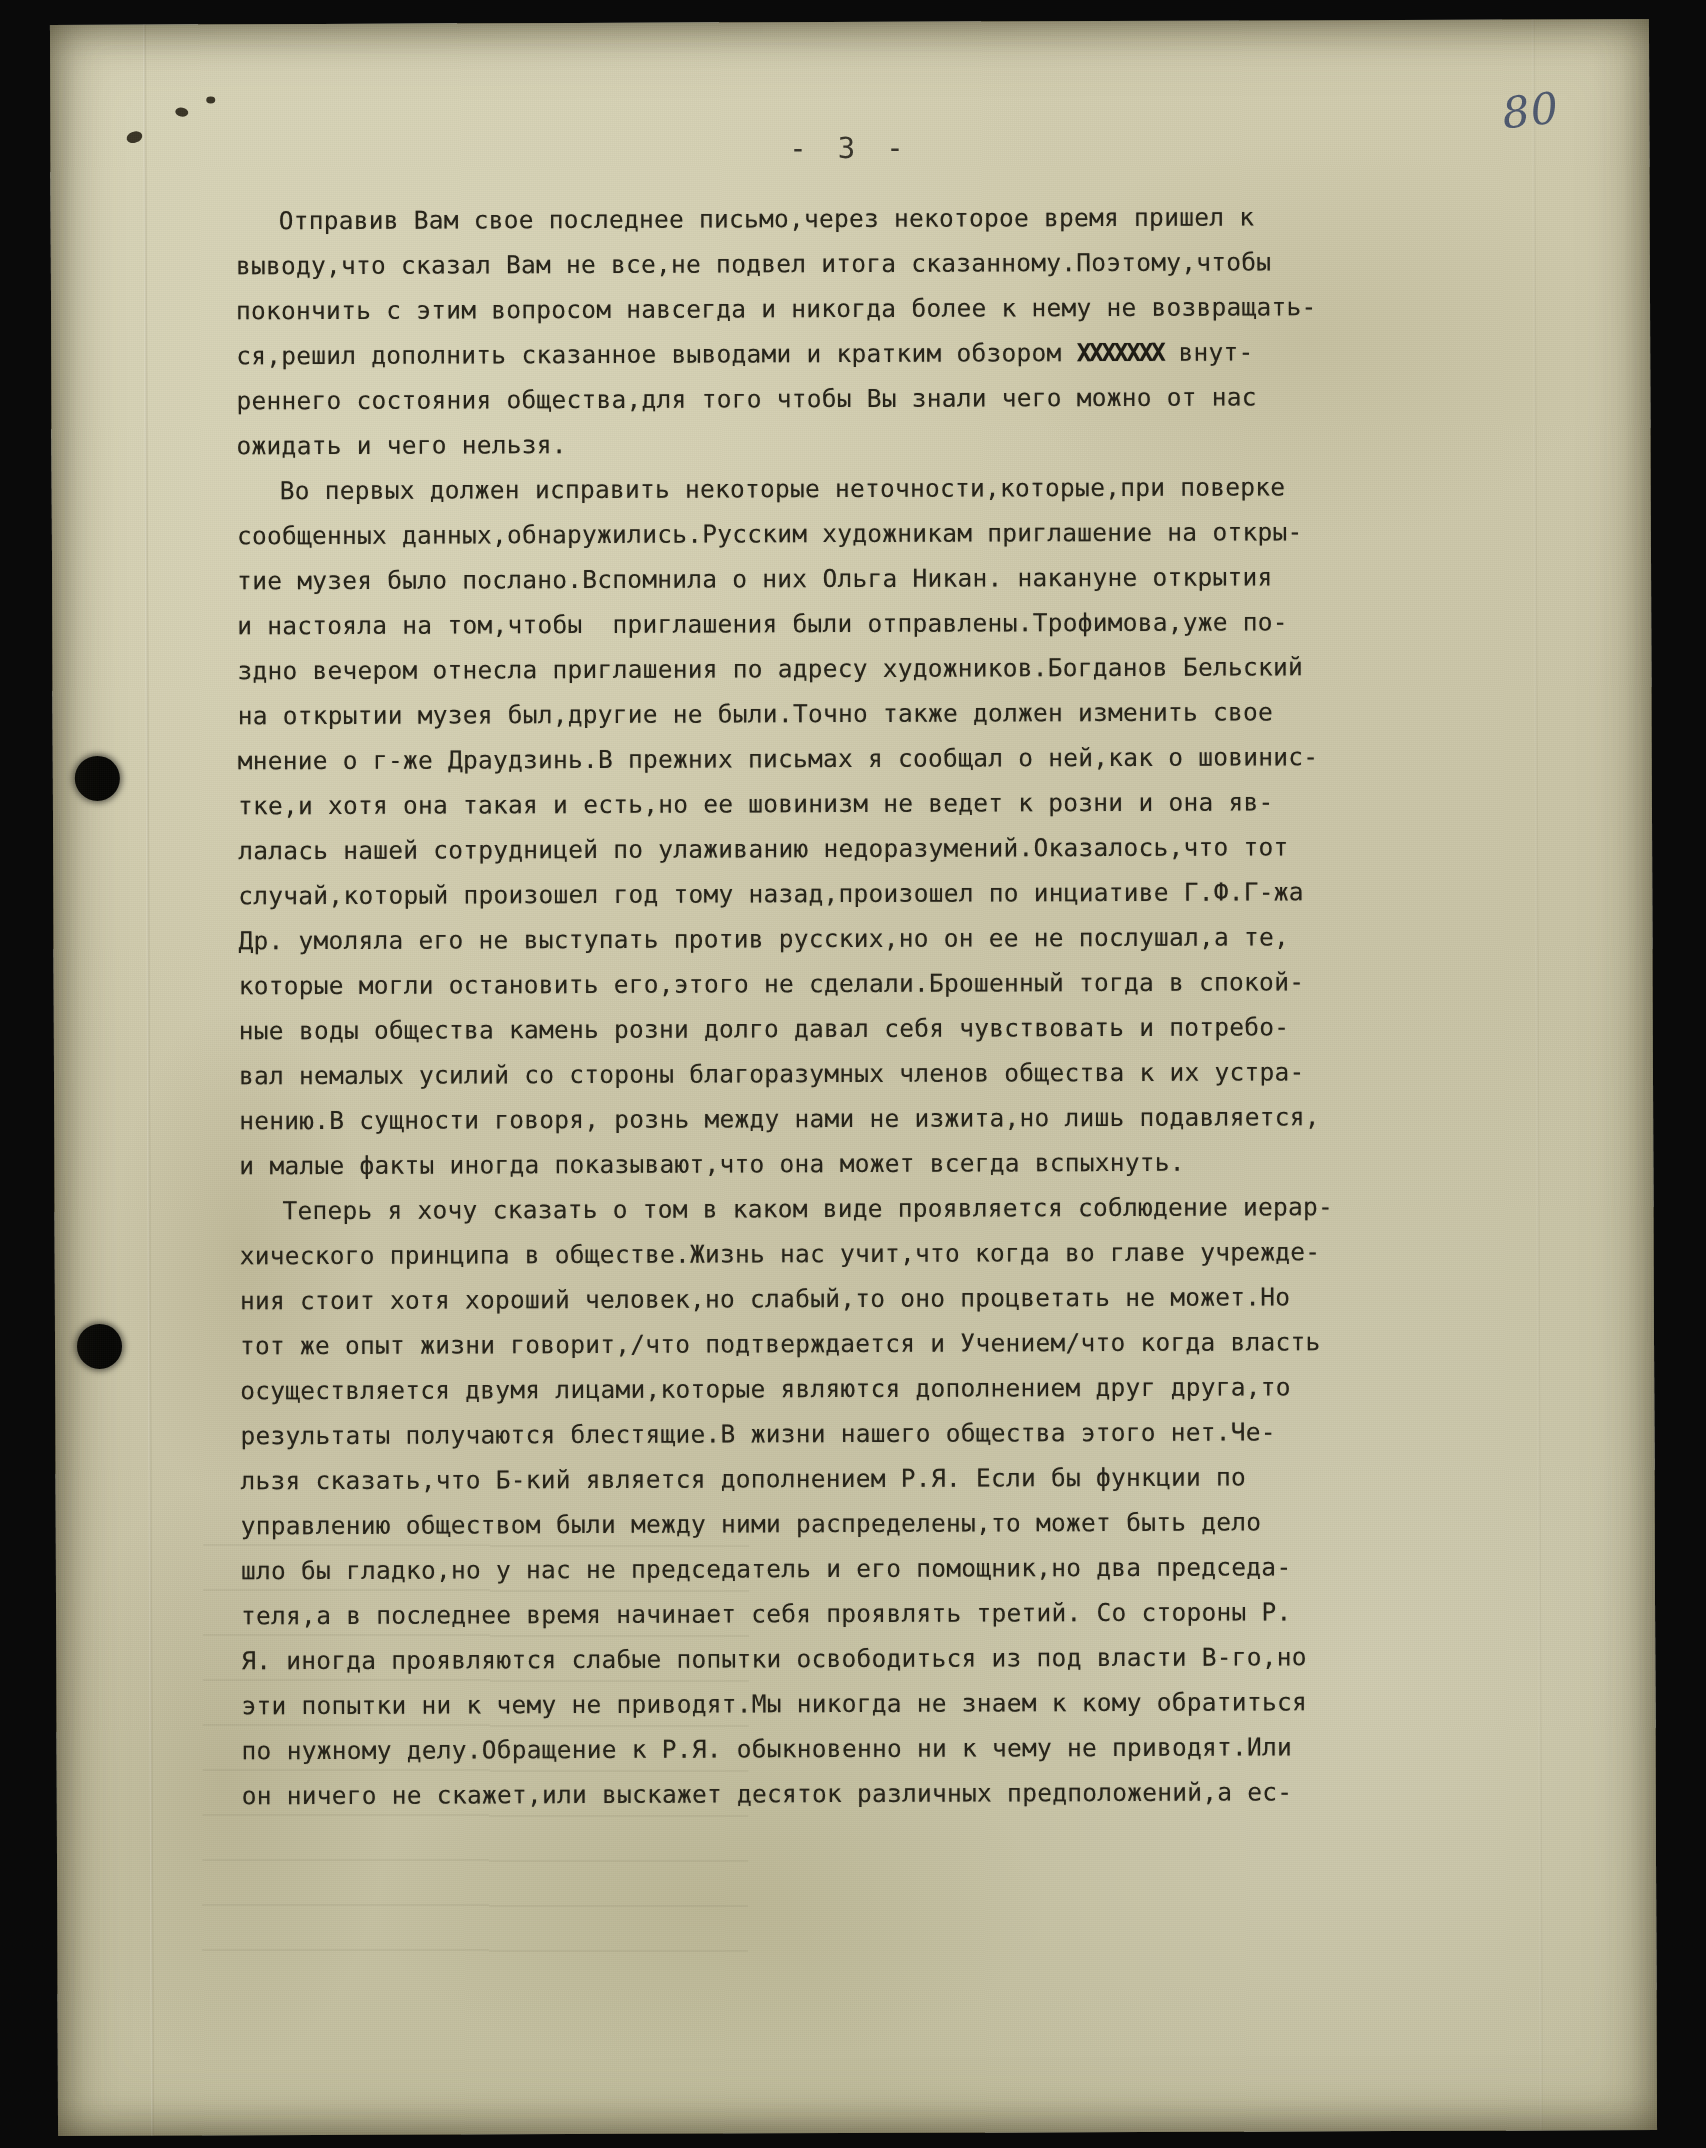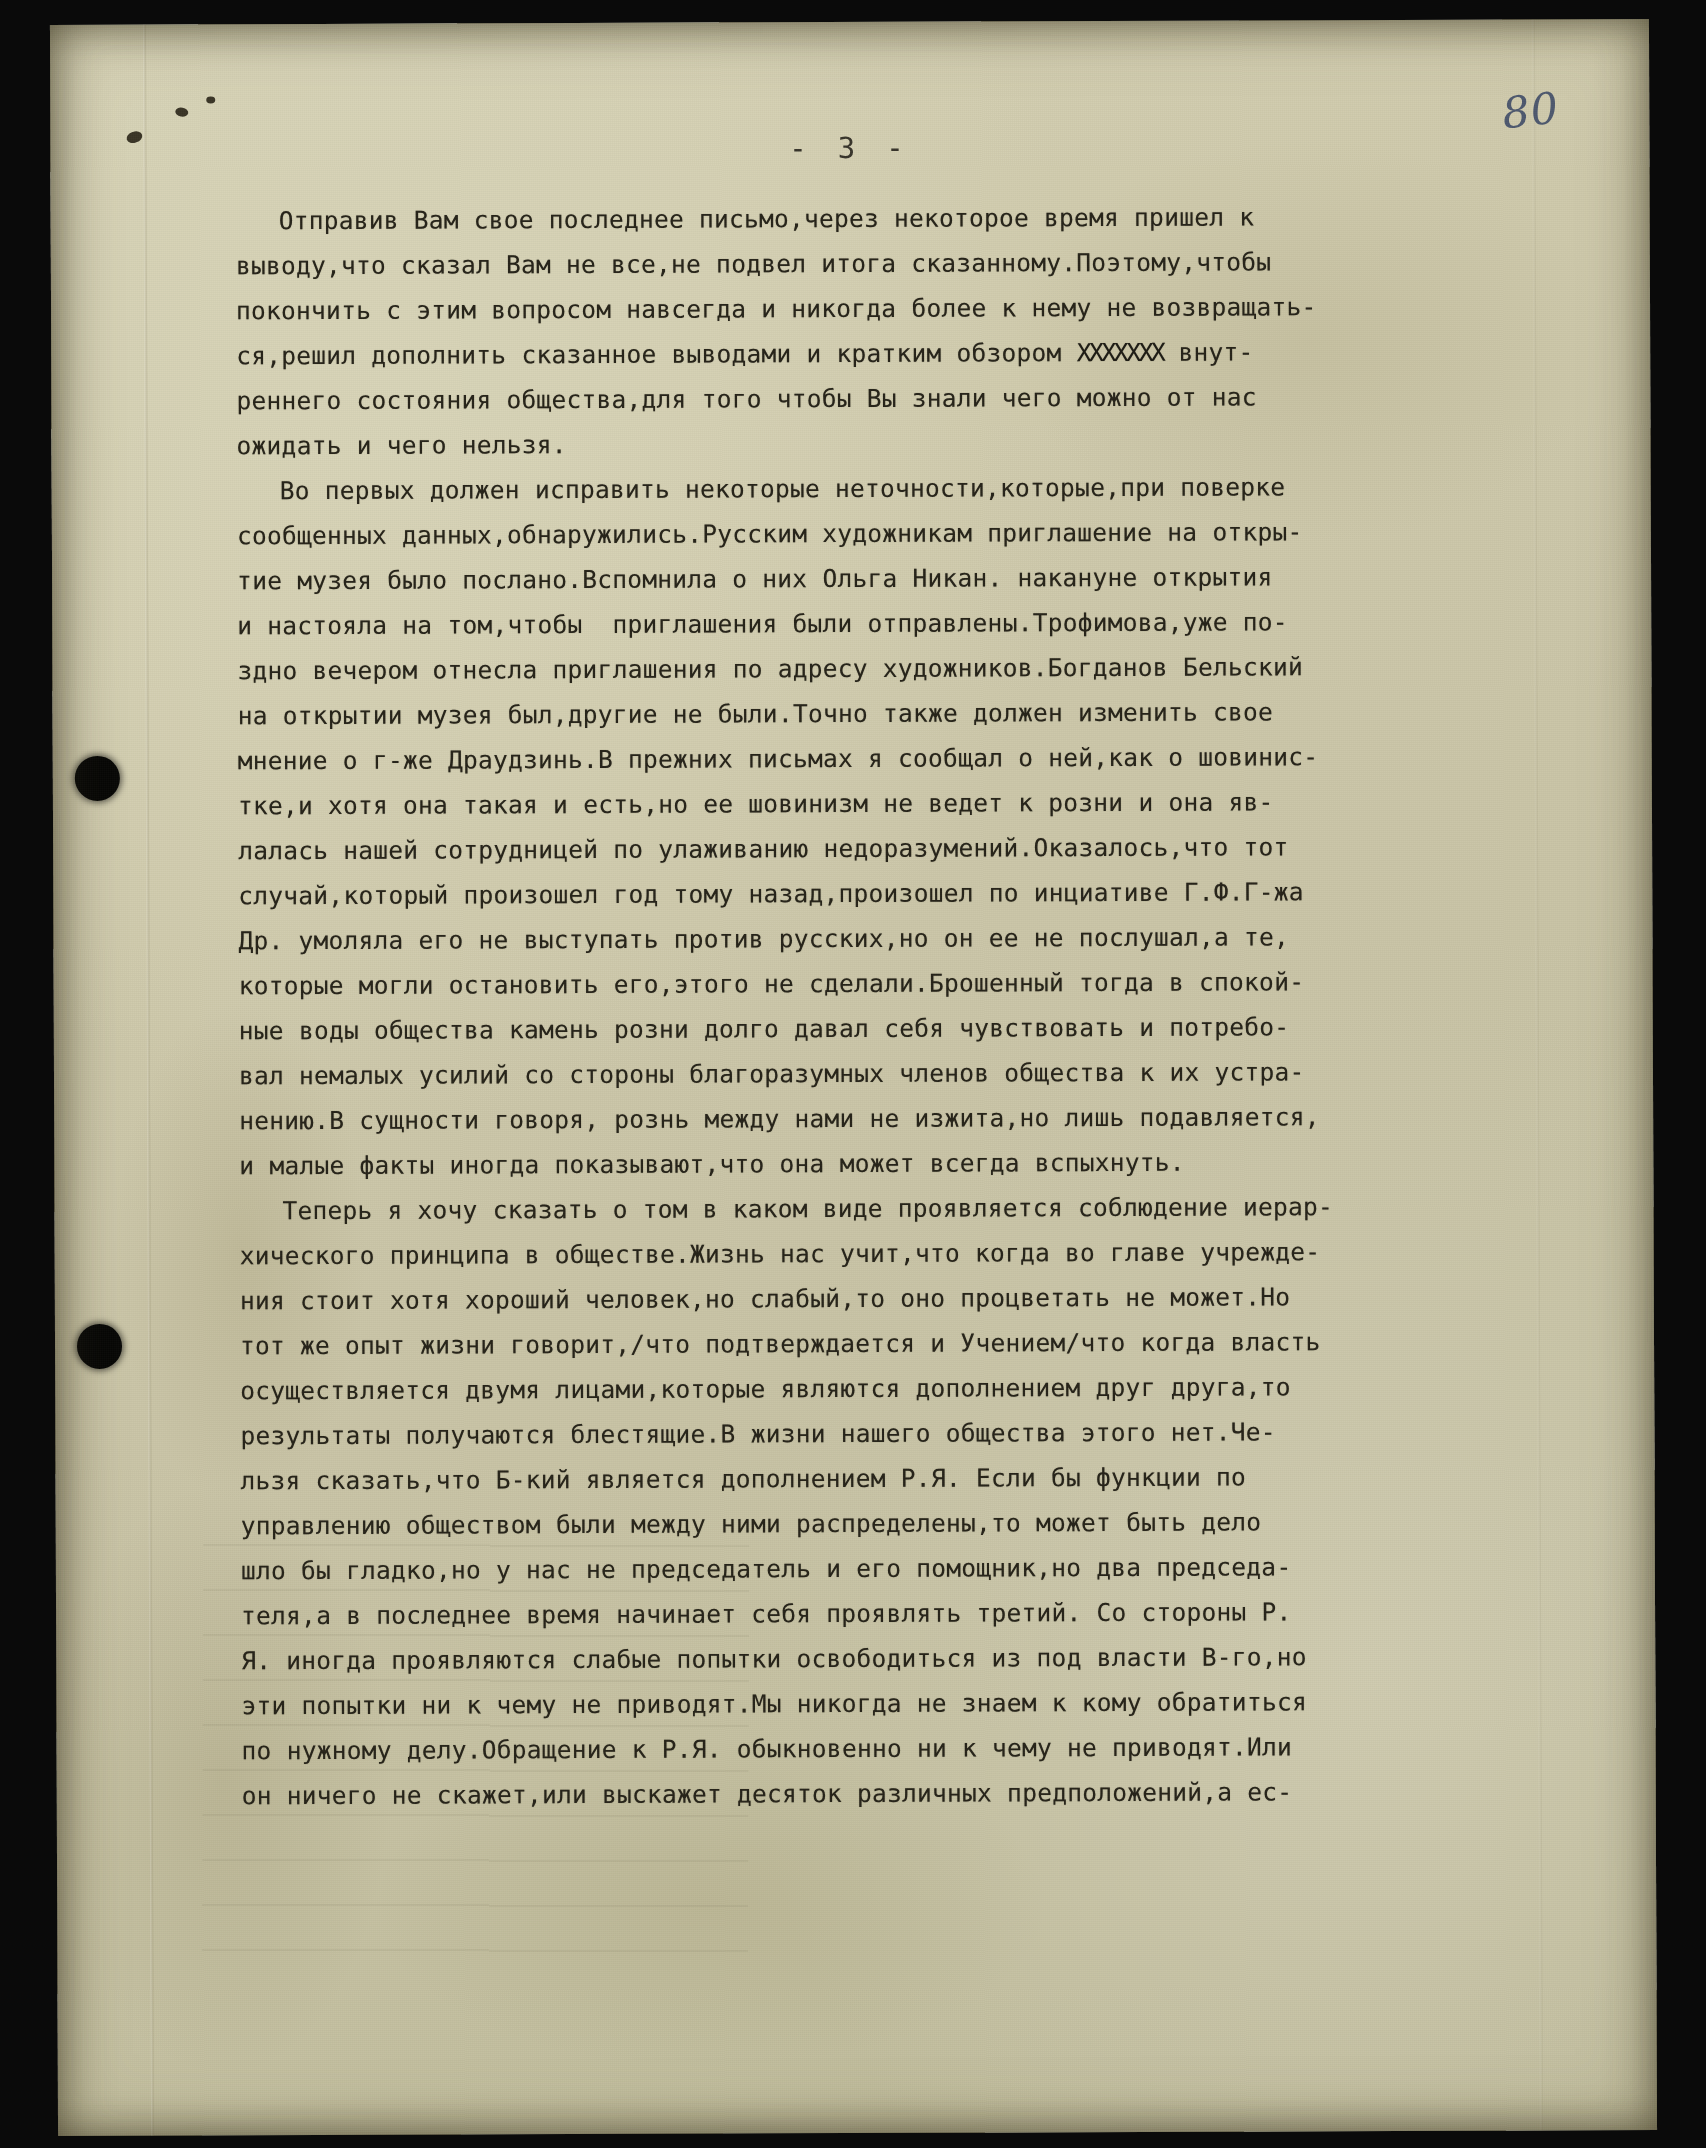--- a/index.html
+++ b/index.html
@@ -143,21 +143,21 @@
   }
   .typescript p.indent {
     text-indent: 43px;
   }
 
   
   .struck {
     position: relative;
     letter-spacing: -2.4px;
     color: #1d1b14;
-    font-weight: 400;
+    font-weight: 700;
   }
 
   
   .showthrough {
     position: absolute;
     left: 146px;
     top: 1521px;
     width: 546px;
     height: 410px;
     opacity: 0.07;

